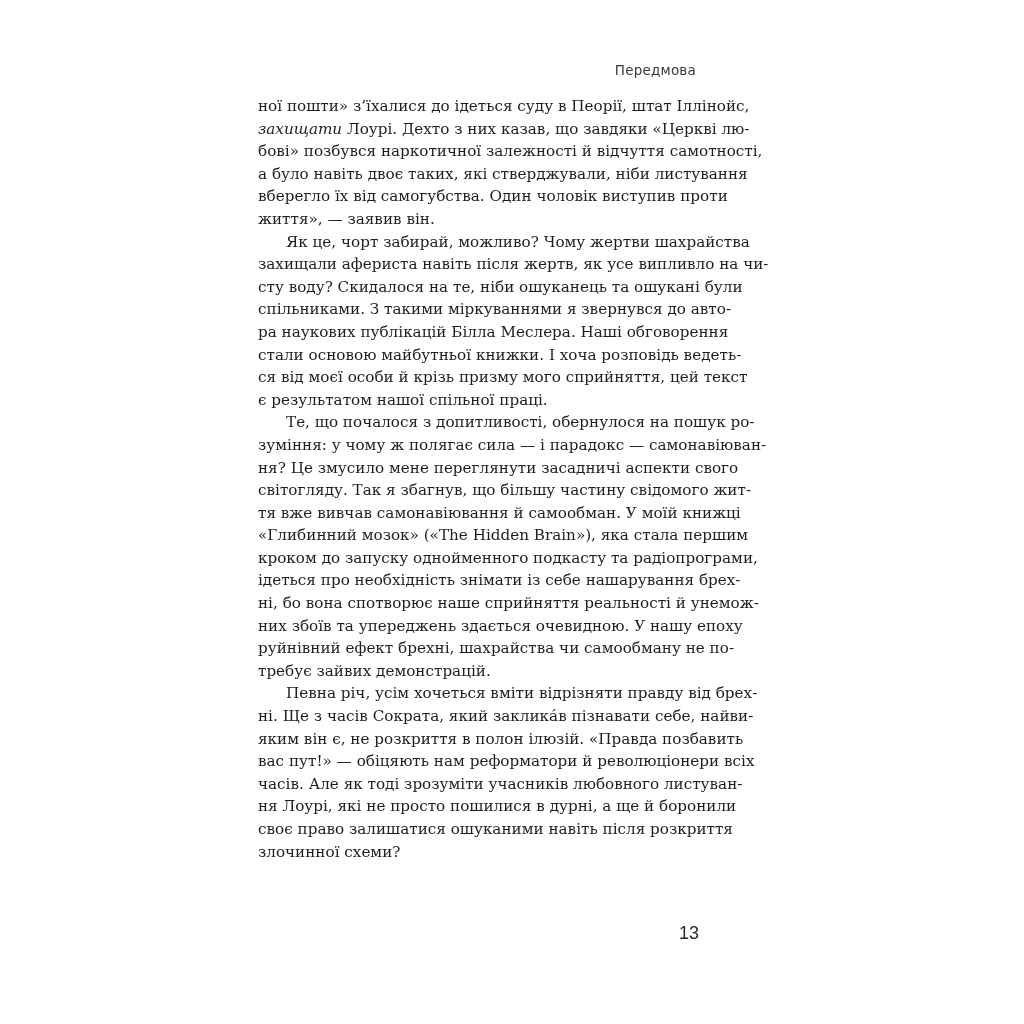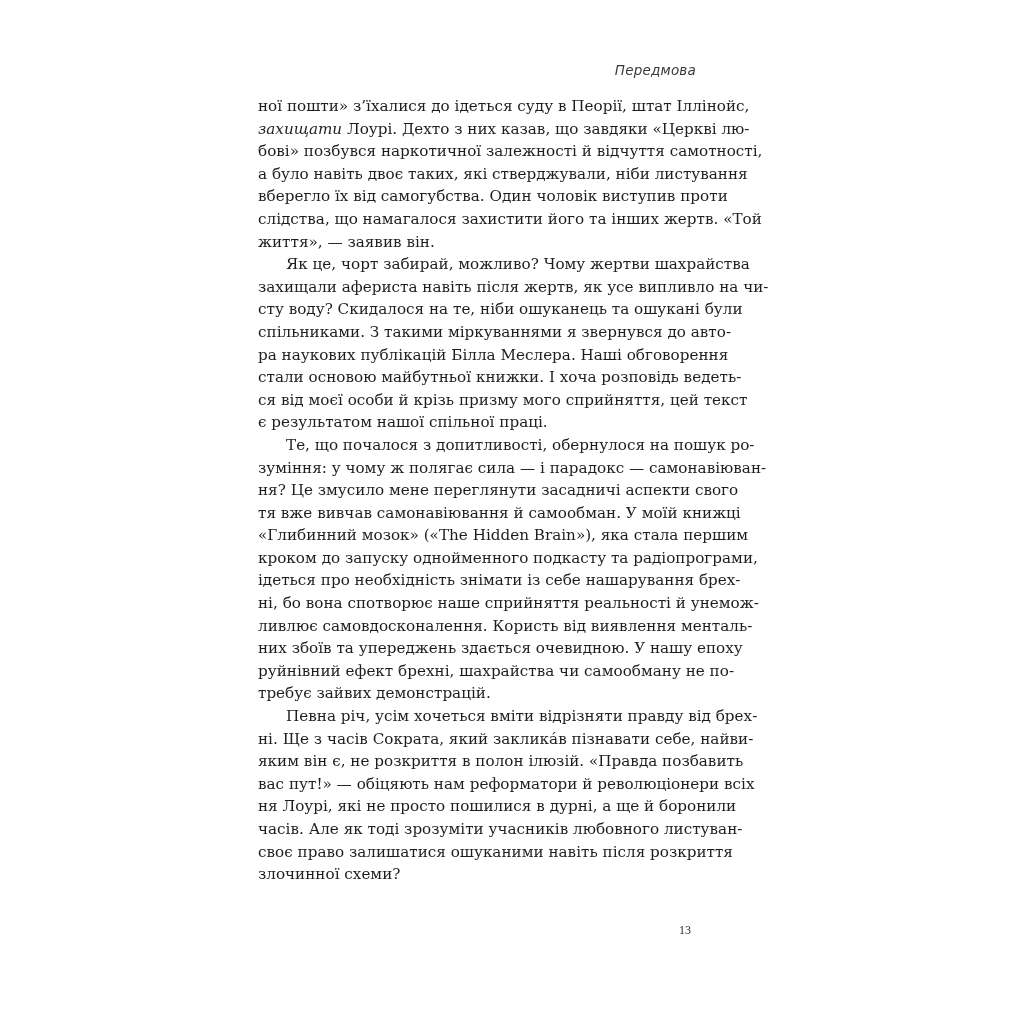--- a/index.html
+++ b/index.html
@@ -1,76 +1,75 @@
 <!DOCTYPE html>
 <html><head>
 <meta charset="utf-8">
 <style>
   html, body { margin:0; padding:0; }
   body { width:1024px; height:1024px; background:#ffffff; position:relative; overflow:hidden; }
   .page { position:absolute; left:0; top:0; width:1024px; height:1024px; background:#fff; }
   .running-head {
     position:absolute; top:62px; right:328px;
-    font-family:"DejaVu Sans", sans-serif; font-style:italic; font-size:13.5px;
+    font-family:"DejaVu Sans", sans-serif; font-size:13.5px;
     color:#3a3a3a; letter-spacing:0.2px;
   }
   .body-text {
     position:absolute; left:258px; top:95px; width:459px;
     font-family:"DejaVu Serif", serif; font-size:15.2px; color:#1e1e1e;
   }
   .line {
     display:block; height:22.6px; line-height:22.6px; white-space:nowrap;
     text-align:justify; text-align-last:justify; overflow:visible;
   }
   .line.indent { padding-left:28px; }
   .line.last { text-align-last:left; }
   .line .it { font-style:italic;margin-top:16px; }
   .page-number {
     position:absolute; top:923px; left:679px;
-    font-family:Liberation Serif, serif; font-size:12px; color:#2a2a2a;
+    font-family:Liberation Sans, sans-serif; font-size:18px; color:#2a2a2a;
   }
 </style>
 </head>
 <body>
 
 <div class="page">
   <div class="running-head">Передмова</div>
 
   <div class="body-text">
     <span class="line">ної пошти» з’їхалися до ідеться суду в Пеорії, штат Іллінойс,</span>
     <span class="line"><span class="it">захищати</span><span> Лоурі. Дехто з них казав, що завдяки «Церкві лю-</span></span>
     <span class="line">бові» позбувся наркотичної залежності й відчуття самотності,</span>
     <span class="line">а було навіть двоє таких, які стверджували, ніби листування</span>
     <span class="line">вберегло їх від самогубства. Один чоловік виступив проти</span>
-    <span class="line">слідства, що намагалося захистити його та інших жертв. «Той</span>
     <span class="line last">життя», — заявив він.</span>
     <span class="line indent">Як це, чорт забирай, можливо? Чому жертви шахрайства</span>
     <span class="line">захищали афериста навіть після жертв, як усе випливло на чи-</span>
     <span class="line">сту воду? Скидалося на те, ніби ошуканець та ошукані були</span>
     <span class="line">спільниками. З такими міркуваннями я звернувся до авто-</span>
     <span class="line">ра наукових публікацій Білла Меслера. Наші обговорення</span>
     <span class="line">стали основою майбутньої книжки. І хоча розповідь ведеть-</span>
     <span class="line">ся від моєї особи й крізь призму мого сприйняття, цей текст</span>
     <span class="line last">є результатом нашої спільної праці.</span>
     <span class="line indent">Те, що почалося з допитливості, обернулося на пошук ро-</span>
     <span class="line">зуміння: у чому ж полягає сила — і парадокс — самонавіюван-</span>
     <span class="line">ня? Це змусило мене переглянути засадничі аспекти свого</span>
+    <span class="line">світогляду. Так я збагнув, що більшу частину свідомого жит-</span>
     <span class="line">тя вже вивчав самонавіювання й самообман. У моїй книжці</span>
     <span class="line">«Глибинний мозок» («The Hidden Brain»), яка стала першим</span>
     <span class="line">кроком до запуску однойменного подкасту та радіопрограми,</span>
     <span class="line">ідеться про необхідність знімати із себе нашарування брех-</span>
     <span class="line">ні, бо вона спотворює наше сприйняття реальності й унемож-</span>
-    <span class="line">ливлює самовдосконалення. Користь від виявлення менталь-</span>
     <span class="line">них збоїв та упереджень здається очевидною. У нашу епоху</span>
     <span class="line">руйнівний ефект брехні, шахрайства чи самообману не по-</span>
     <span class="line last">требує зайвих демонстрацій.</span>
     <span class="line indent">Певна річ, усім хочеться вміти відрізняти правду від брех-</span>
     <span class="line">ні. Ще з часів Сократа, який закликáв пізнавати себе, найви-</span>
     <span class="line">яким він є, не розкриття в полон ілюзій. «Правда позбавить</span>
     <span class="line">вас пут!» — обіцяють нам реформатори й революціонери всіх</span>
+    <span class="line">часів. Але як тоді зрозуміти учасників любовного листуван-</span>
     <span class="line">ня Лоурі, які не просто пошилися в дурні, а ще й боронили</span>
-    <span class="line">часів. Але як тоді зрозуміти учасників любовного листуван-</span>
     <span class="line">своє право залишатися ошуканими навіть після розкриття</span>
     <span class="line last">злочинної схеми?</span>
   </div>
 
   <div class="page-number">13</div>
 </div>
 
 </body></html>

